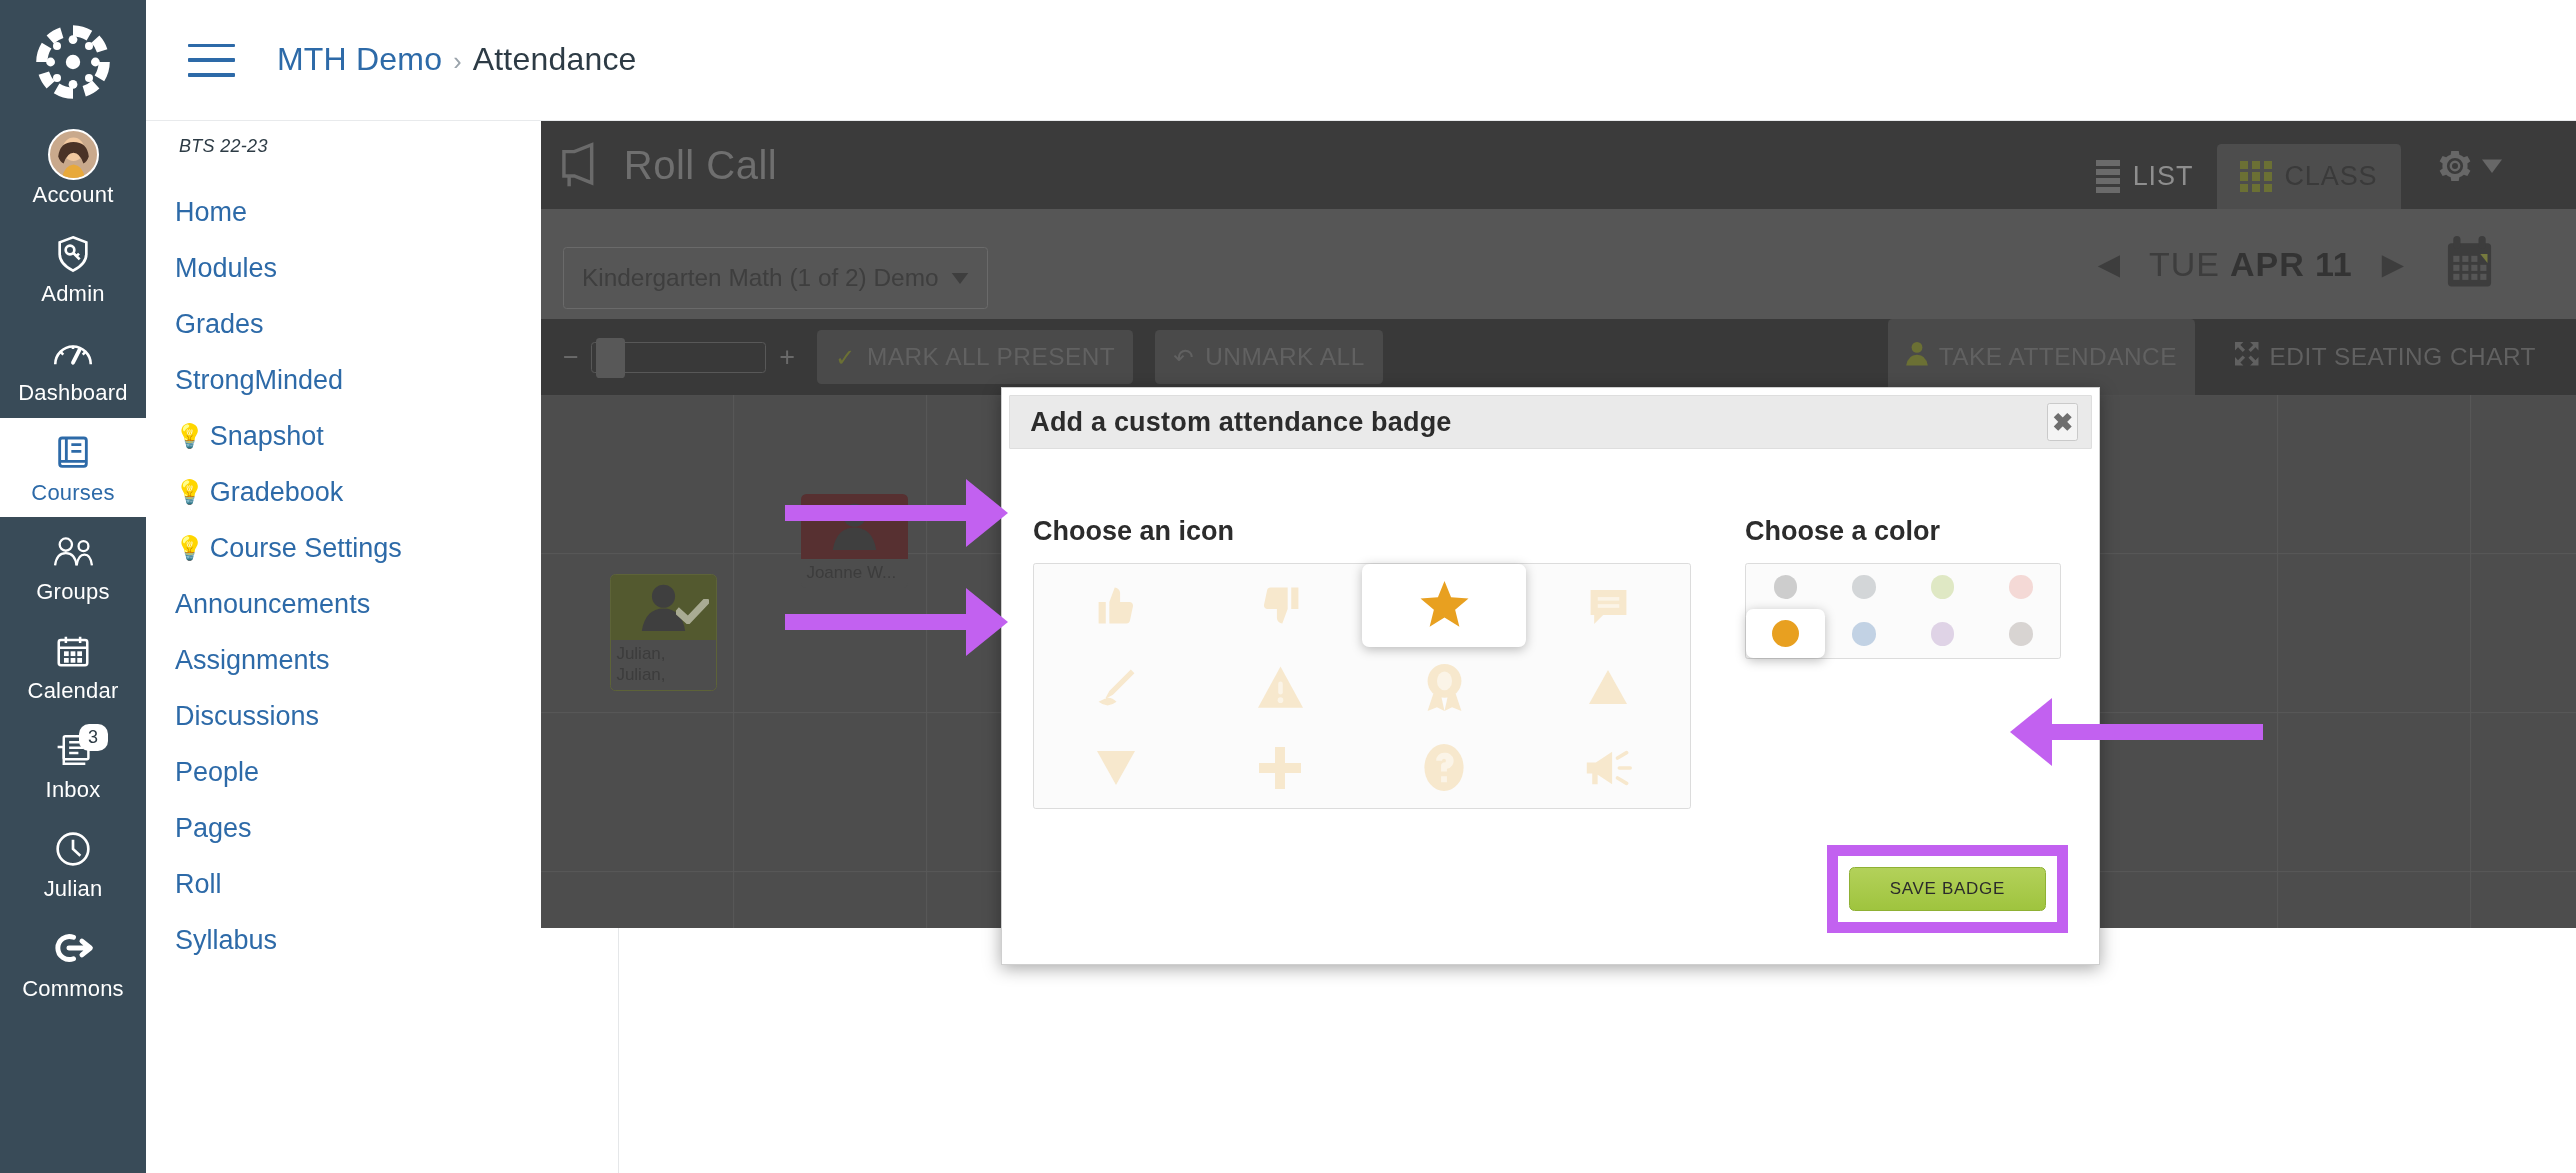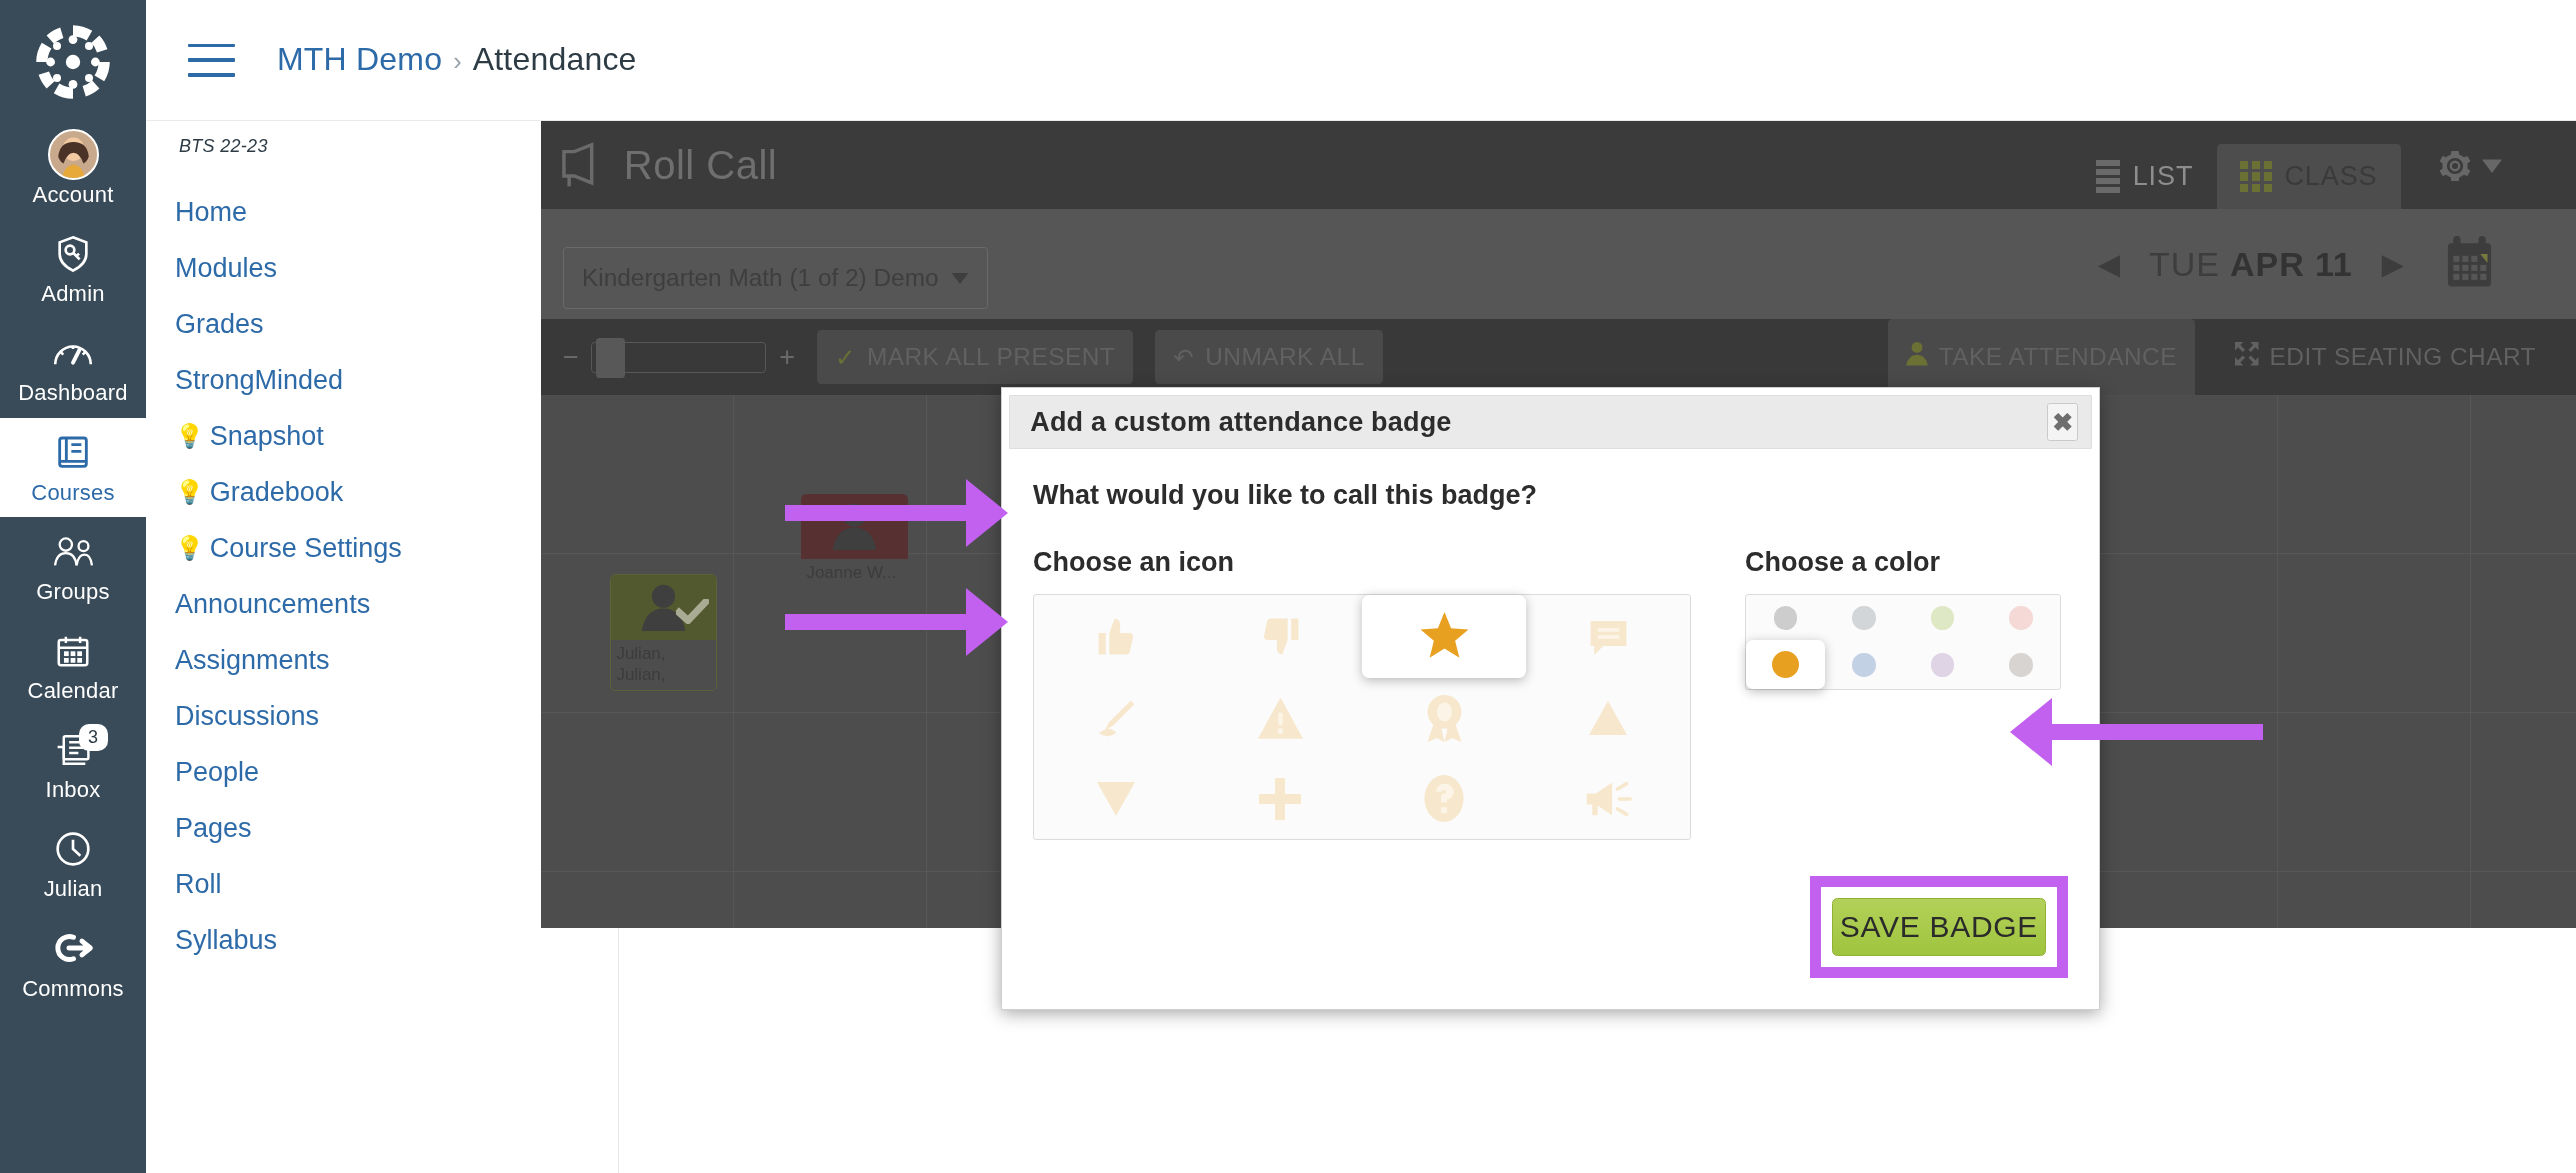--- a/index.html
+++ b/index.html
@@ -245,22 +245,22 @@
   }
   .pick-cell svg { display:block; }
   .swatch { width: 23.5px; height: 23.5px; border-radius: 50%; }
   .dialog-foot { display:flex; justify-content: flex-end; padding: 0 31px 31px 31px; }
   .save-wrap {
     border: 11.8px solid #c261f0; background: #fff; padding: 11px;
     display: inline-block;
   }
   .save-btn {
     font-family: "Liberation Sans", sans-serif;
-    font-size: 30px; letter-spacing: 0.7px; color: #2b2b2b;
-    padding: 11px 7px; border-radius: 5.4px;
+    font-size: 17px; letter-spacing: 0.7px; color: #2b2b2b;
+    padding: 11px 40px; border-radius: 5.4px;
     background: linear-gradient(#b3d15a, #9fc43e);
     border: 0.9px solid #8fb134; cursor: pointer;
   }
 
   
   .arrow { position: absolute; z-index: 40; }
   .arrow .shaft { position:absolute; background: #c261f0; }
   .arrow .head {
     position: absolute; width: 0; height: 0;
     border-top: 34px solid transparent;
@@ -657,21 +657,20 @@
   </div>
 </main>
 
 <section class="dialog">
   <div class="dialog-head">
     <span class="dialog-title">Add a custom attendance badge</span>
     <span class="dialog-close">✖</span>
   </div>
 
   <div class="dialog-body">
-    <div class="field-label">What would you like to call this badge?</div>
 
     <div class="two-col">
       <div class="col-icons">
         <div class="field-label">Choose an icon</div>
         <div class="picker-frame icon-frame">
 
           <div class="pick-cell">
             <svg width="43" height="43" viewBox="0 0 24 24" fill="#f7e8cd">
                 <path d="M2 10h4v12H2zM8 22h9.5a2 2 0 0 0 2-1.6l1.7-8A2 2 0 0 0 19.2 10H14V5a3 3 0 0 0-3-3l-3 8z"></path>
               </svg>

